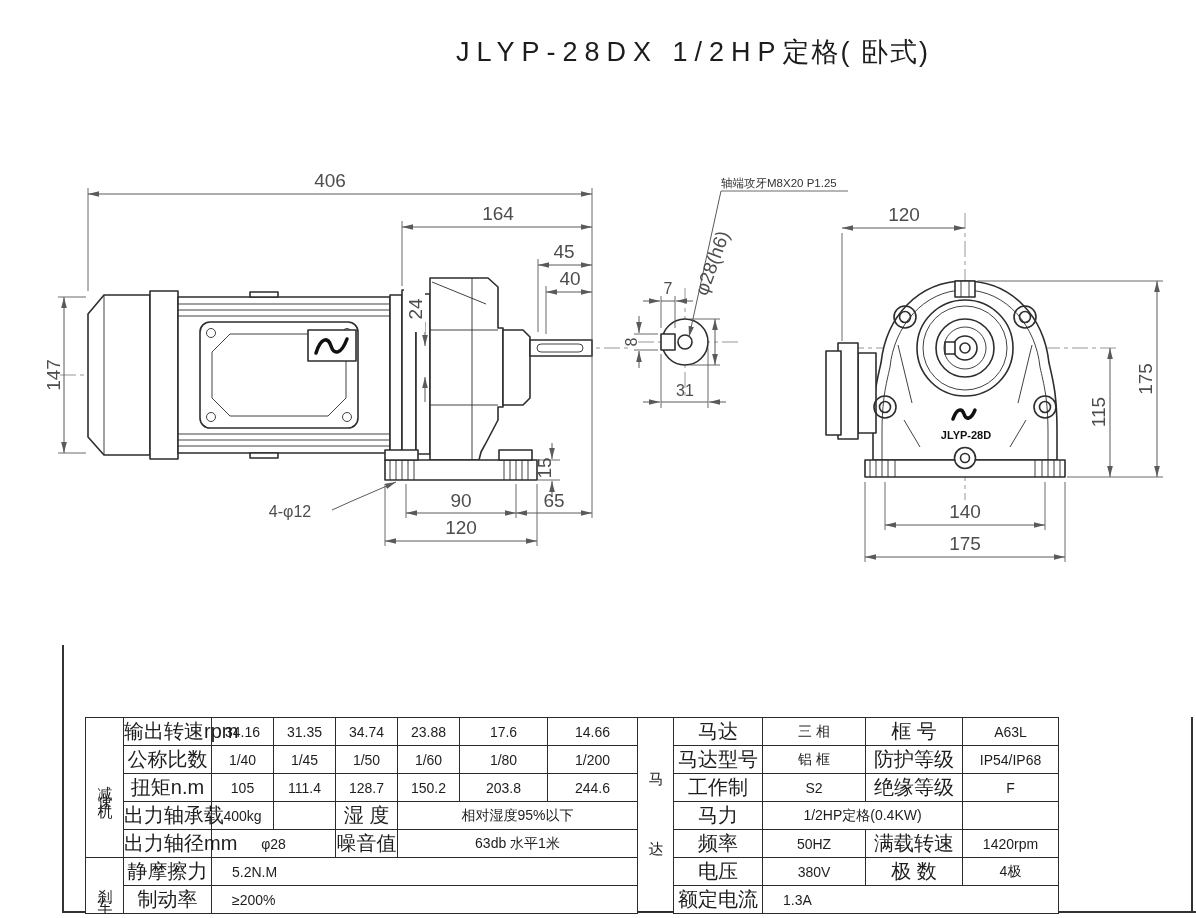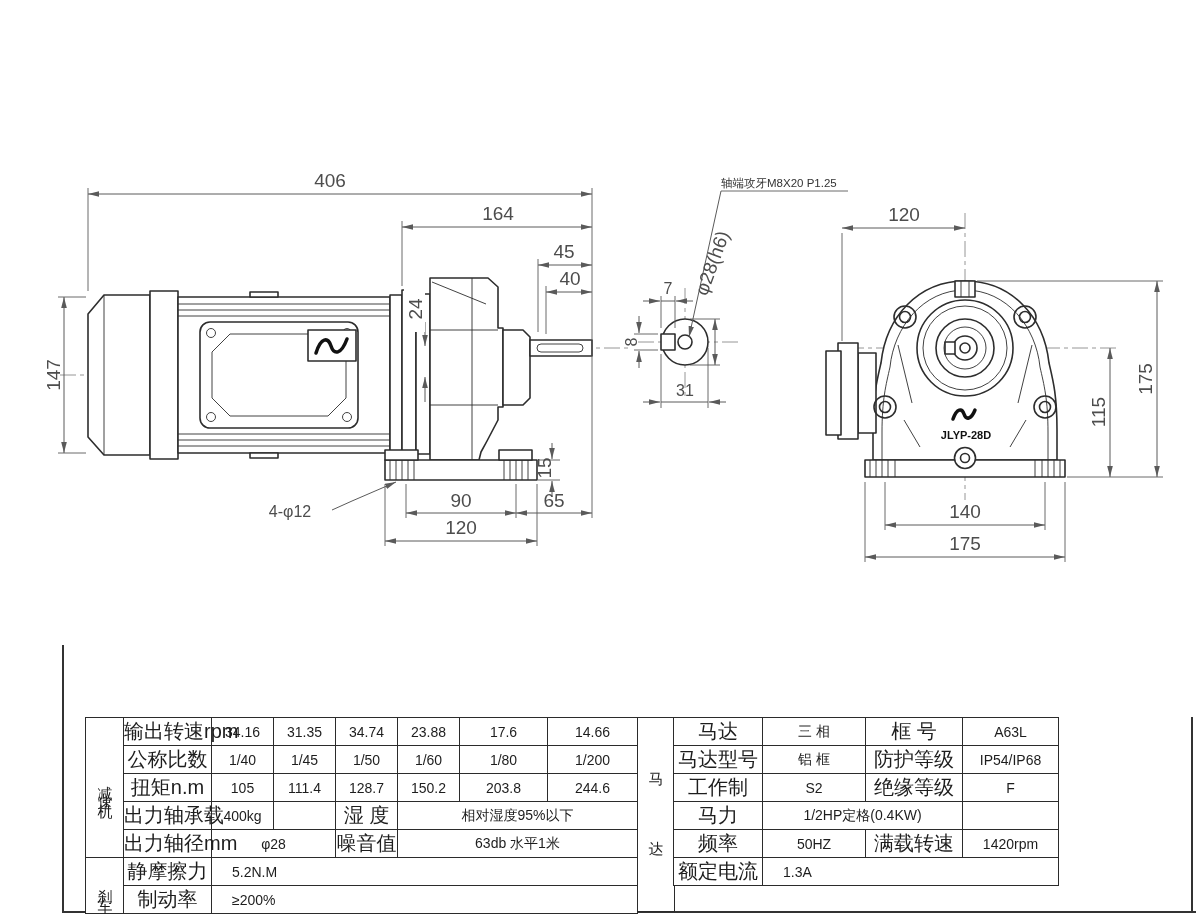--- a/index.html
+++ b/index.html
@@ -39,20 +39,21 @@
      border:1.4px solid #2b2b2b;background:#fff;display:flex;flex-direction:column;
      justify-content:space-evenly;align-items:center;font-size:15px;color:#1d1d1d;}
   
   .frame{position:absolute;background:#333;}
 </style>
 </head>
 <body>
 
 <div id="page">
 
+  <div id="title"><span class="model">JLYP-28DX 1/2HP</span><span class="suffix">定格( 卧式)</span></div>
 
   <svg style="left:40px;top:160px" width="600" height="430" viewBox="0 0 600 430">
     <defs>
       <marker id="sA-s" markerWidth="11" markerHeight="8" refX="0" refY="4" orient="auto">
           <path d="M0,4 L11,1.2 L11,6.8 Z" fill="#5a5a5a"></path>
         </marker>
       <marker id="sA-e" markerWidth="11" markerHeight="8" refX="11" refY="4" orient="auto">
           <path d="M11,4 L0,1.2 L0,6.8 Z" fill="#5a5a5a"></path>
         </marker>
     </defs>
@@ -445,19 +446,25 @@
       <td class="val" colspan="2">1/2HP定格(0.4KW)</td>
       <td class="val"></td>
     </tr>
     <tr>
       <td class="lbl">频率</td>
       <td class="val">50HZ</td>
       <td class="lbl">满载转速</td>
       <td class="val">1420rpm</td>
     </tr>
     <tr>
+      <td class="lbl">电压</td>
+      <td class="val">380V</td>
+      <td class="lbl">极 数</td>
+      <td class="val">4极</td>
+    </tr>
+    <tr>
       <td class="lbl">额定电流</td>
       <td class="val leftpad" colspan="3">1.3A</td>
     </tr>
   </tbody>
     </table>
 
 </div>
 
 </body></html>

